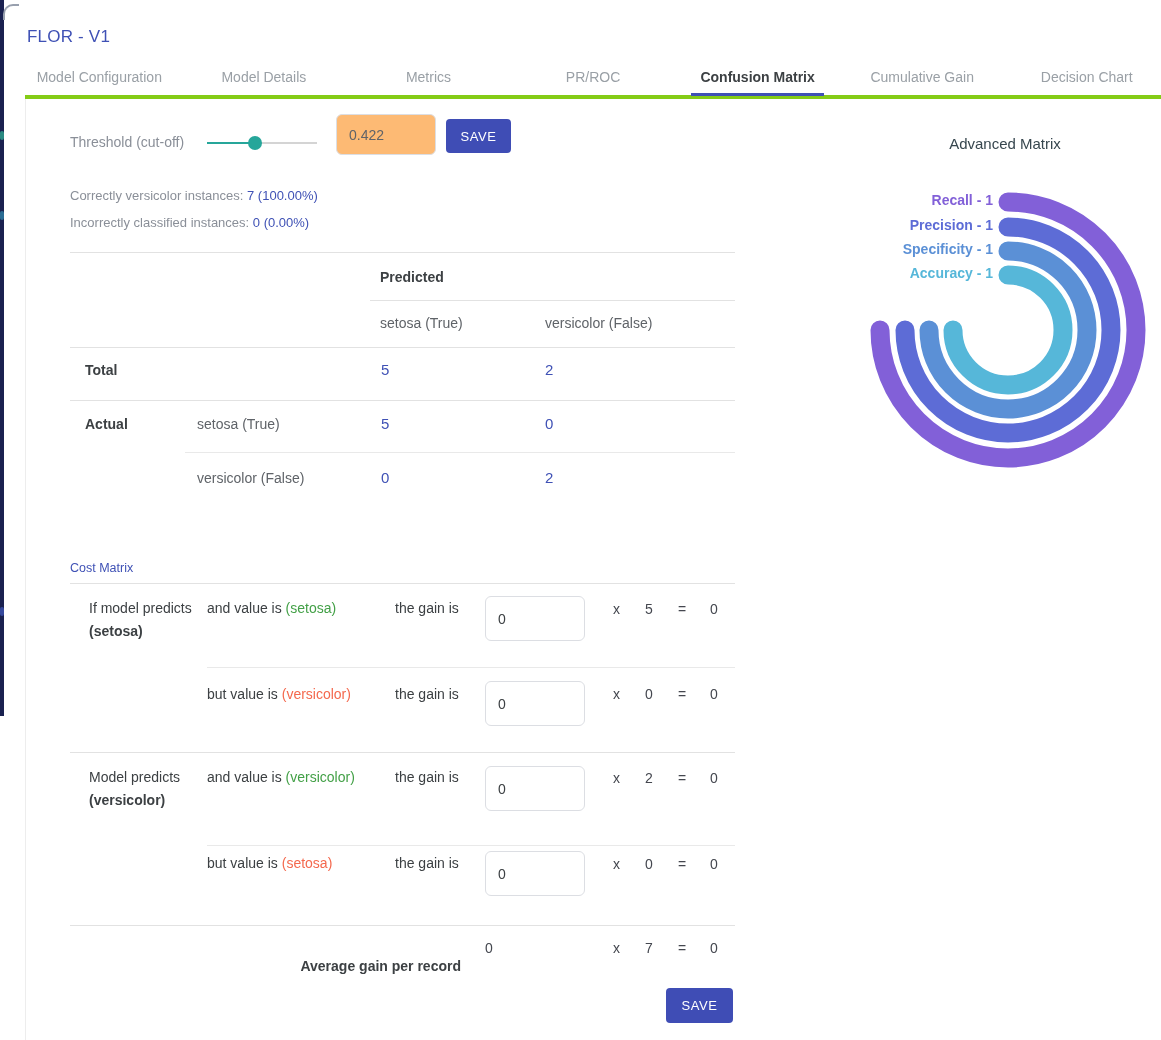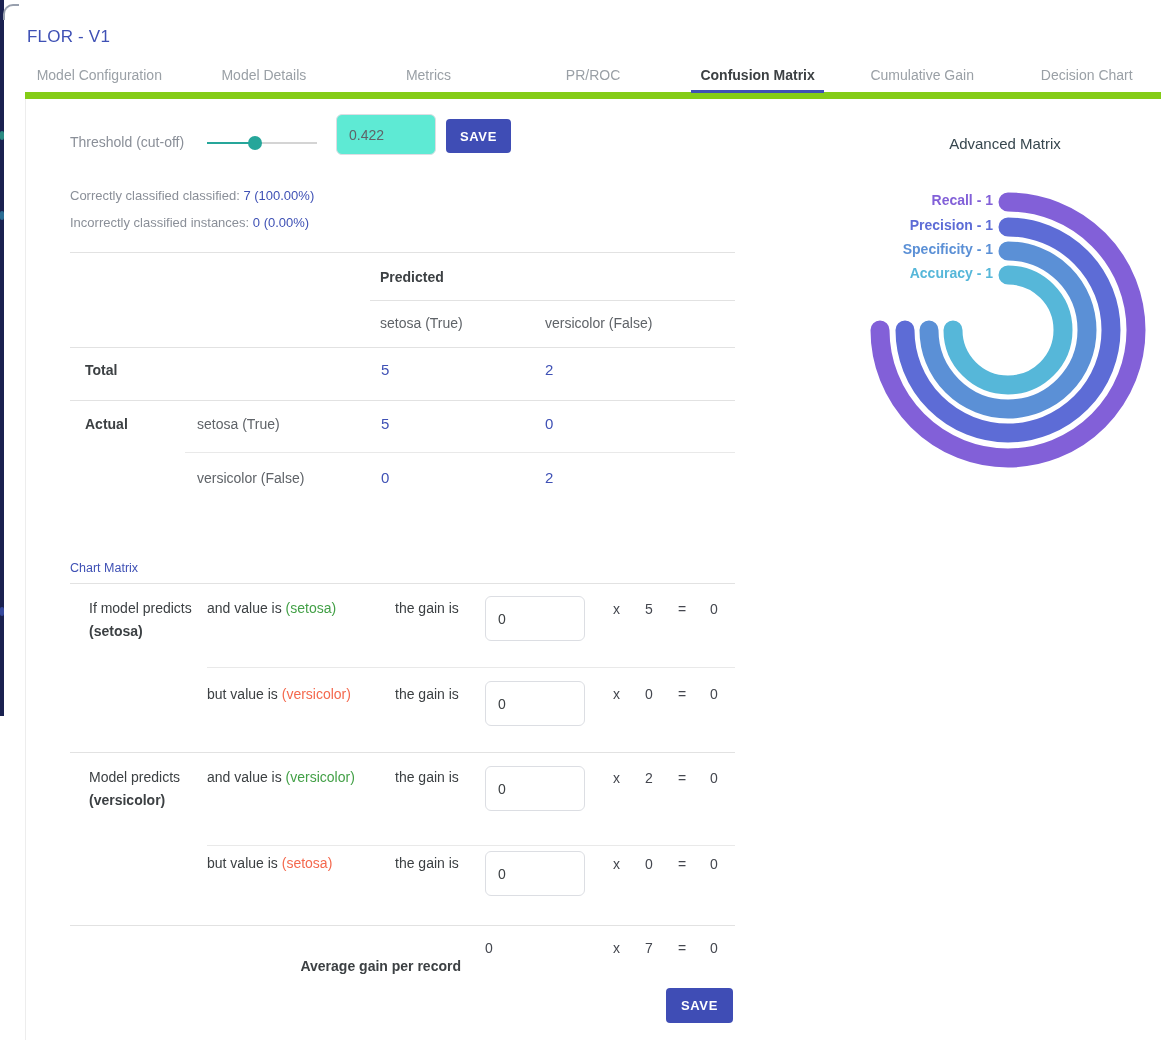--- a/index.html
+++ b/index.html
@@ -16,41 +16,41 @@
   
   #nav-sliver { left:0; top:0; width:4px; height:716px; background: var(--navy); }
   .sliver-dot { position:absolute; left:0; width:4px; height:9px; border-radius:2px; opacity:.8; }
   #card-corner { left:3px; top:4px; width:16px; height:16px;
     border-top:2px solid #98a0ae; border-left:2px solid #98a0ae; border-top-left-radius:10px; }
 
   #page-title { left:27px; top:27px; font-size:17px; color: var(--accent); letter-spacing:.2px; }
 
   
   #tabbar { left:25px; top:58px; width:1136px; height:41px; display:flex;
-    border-bottom:7px solid #84cc16;gap:16px; }
+    border-bottom:4px solid #84cc16;gap:16px; }
   .tab { flex:1; display:flex; align-items:center; justify-content:center;
     font-size:14px; color: var(--tab_inactive); cursor:pointer; position:relative; }
   .tab.active { color: var(--text_dark); font-weight:bold; }
   .tab.active::after { content:""; position:absolute; left:8px; right:8px; bottom:-1px;
     height:3px; background: var(--accent); }
 
   #content-border { left:25px; top:99px; width:1px; height:941px; background:#ededed; }
 
   
   #threshold-label { left:70px; top:134px; font-size:14px; color:var(--text_gray); }
   #slider { left:207px; top:135px; width:110px; height:16px; cursor:pointer; }
   #slider .track { position:absolute; left:0; right:0; top:7px; height:2px; background:#d4d4d4; }
   #slider .fill { position:absolute; left:0; top:7px; height:2px; background:var(--teal); }
   #slider .thumb { position:absolute; top:1px; width:14px; height:14px; border-radius:50%;
     background:var(--teal); transform:translateX(-50%); }
   #threshold-input { left:336px; top:114px; width:100px; height:41px;
     border:1px solid #dcdee3; border-radius:6px; padding:0 12px; font-size:14px;
-    color:#5f6368; font-family:"Liberation Sans",sans-serif; background:#5eead4; }
+    color:#5f6368; font-family:"Liberation Sans",sans-serif; background:#fdba74; }
   .save-btn { background:var(--button); color:#fff; border:none; border-radius:4px;
-    font-size:13px; font-weight:bold; letter-spacing:.6px; cursor:pointer;
+    font-size:13px; font-weight:normal; letter-spacing:.6px; cursor:pointer;
     font-family:"Liberation Sans",sans-serif; }
   #save-top { left:446px; top:119px; width:65px; height:34px; }
   #save-bottom { left:666px; top:988px; width:67px; height:35px; }
 
   
   .summary-line { font-size:13px; color:var(--text_gray); }
   .summary-line .val { color:var(--accent); }
   #summary-correct { left:70px; top:188px; }
   #summary-incorrect { left:70px; top:215px; }
 
@@ -106,21 +106,21 @@
   <div class="abs" id="threshold-label">Threshold (cut-off)</div>
   <div class="abs" id="slider">
     <div class="track"></div>
     <div class="fill" style="width: 44%;"></div>
     <div class="thumb" style="left: 44%;"></div>
   </div>
   <input class="abs" id="threshold-input" value="0.422" style="">
   <button class="abs save-btn" id="save-top">SAVE</button>
 
   <div class="abs summary-line" id="summary-correct">
-    <span>Correctly classified classified: </span><span class="val">7 (100.00%)</span>
+    <span>Correctly versicolor instances: </span><span class="val">7 (100.00%)</span>
   </div>
   <div class="abs summary-line" id="summary-incorrect">
     <span>Incorrectly classified instances: </span><span class="val">0 (0.00%)</span>
   </div>
 
   <div class="abs hline" style="left:70px;top:252px;width:665px"></div>
   <div class="abs cell-head" style="left:380px;top:269px">Predicted</div>
   <div class="abs hline" style="left:370px;top:300px;width:365px"></div>
   <div class="abs cell-label" style="left:380px;top:315px">setosa (True)</div>
   <div class="abs cell-label" style="left:545px;top:315px">versicolor (False)</div>
@@ -143,21 +143,21 @@
   <div class="metric-label" style="left: 843px; top: 217px; color: rgb(93, 108, 214);">Precision - 1</div>
   <div class="metric-label" style="left: 843px; top: 241px; color: rgb(91, 144, 214);">Specificity - 1</div>
   <div class="metric-label" style="left: 843px; top: 265px; color: rgb(86, 183, 217);">Accuracy - 1</div>
   <svg class="abs" id="radial-chart" width="300" height="300" viewBox="0 0 300 300">
     <path d="M 150 22 A 128 128 0 1 1 22 150" fill="none" stroke-width="19" stroke-linecap="round" stroke="#8260d8"></path>
     <path d="M 150 47 A 103 103 0 1 1 47 150" fill="none" stroke-width="19" stroke-linecap="round" stroke="#5d6cd6"></path>
     <path d="M 150 71 A 79 79 0 1 1 71 150" fill="none" stroke-width="19" stroke-linecap="round" stroke="#5b90d6"></path>
     <path d="M 150 95 A 55 55 0 1 1 95 150" fill="none" stroke-width="19" stroke-linecap="round" stroke="#56b7d9"></path>
   </svg>
 
-  <div class="abs" id="cost-title">Chart Matrix</div>
+  <div class="abs" id="cost-title">Cost Matrix</div>
   <div class="abs hline" style="left:70px;top:583px;width:665px"></div>
 
   <div class="abs cost-sub" style="left:81px;top:600px">If model predicts</div>
   <div class="abs cost-sub" style="left:81px;top:623px;font-weight:bold">(setosa)</div>
   <div class="abs cost-text" style="left:207px;top:600px">
     <span>and value is </span><span style="color: rgb(67, 160, 71);">(setosa)</span>
   </div>
   <div class="abs cost-text" style="left:395px;top:600px">the gain is</div>
   <input class="gain-input" style="left: 485px; top: 596px;" value="0">
   <div class="abs calc" style="left:613px;top:601px">x</div>

